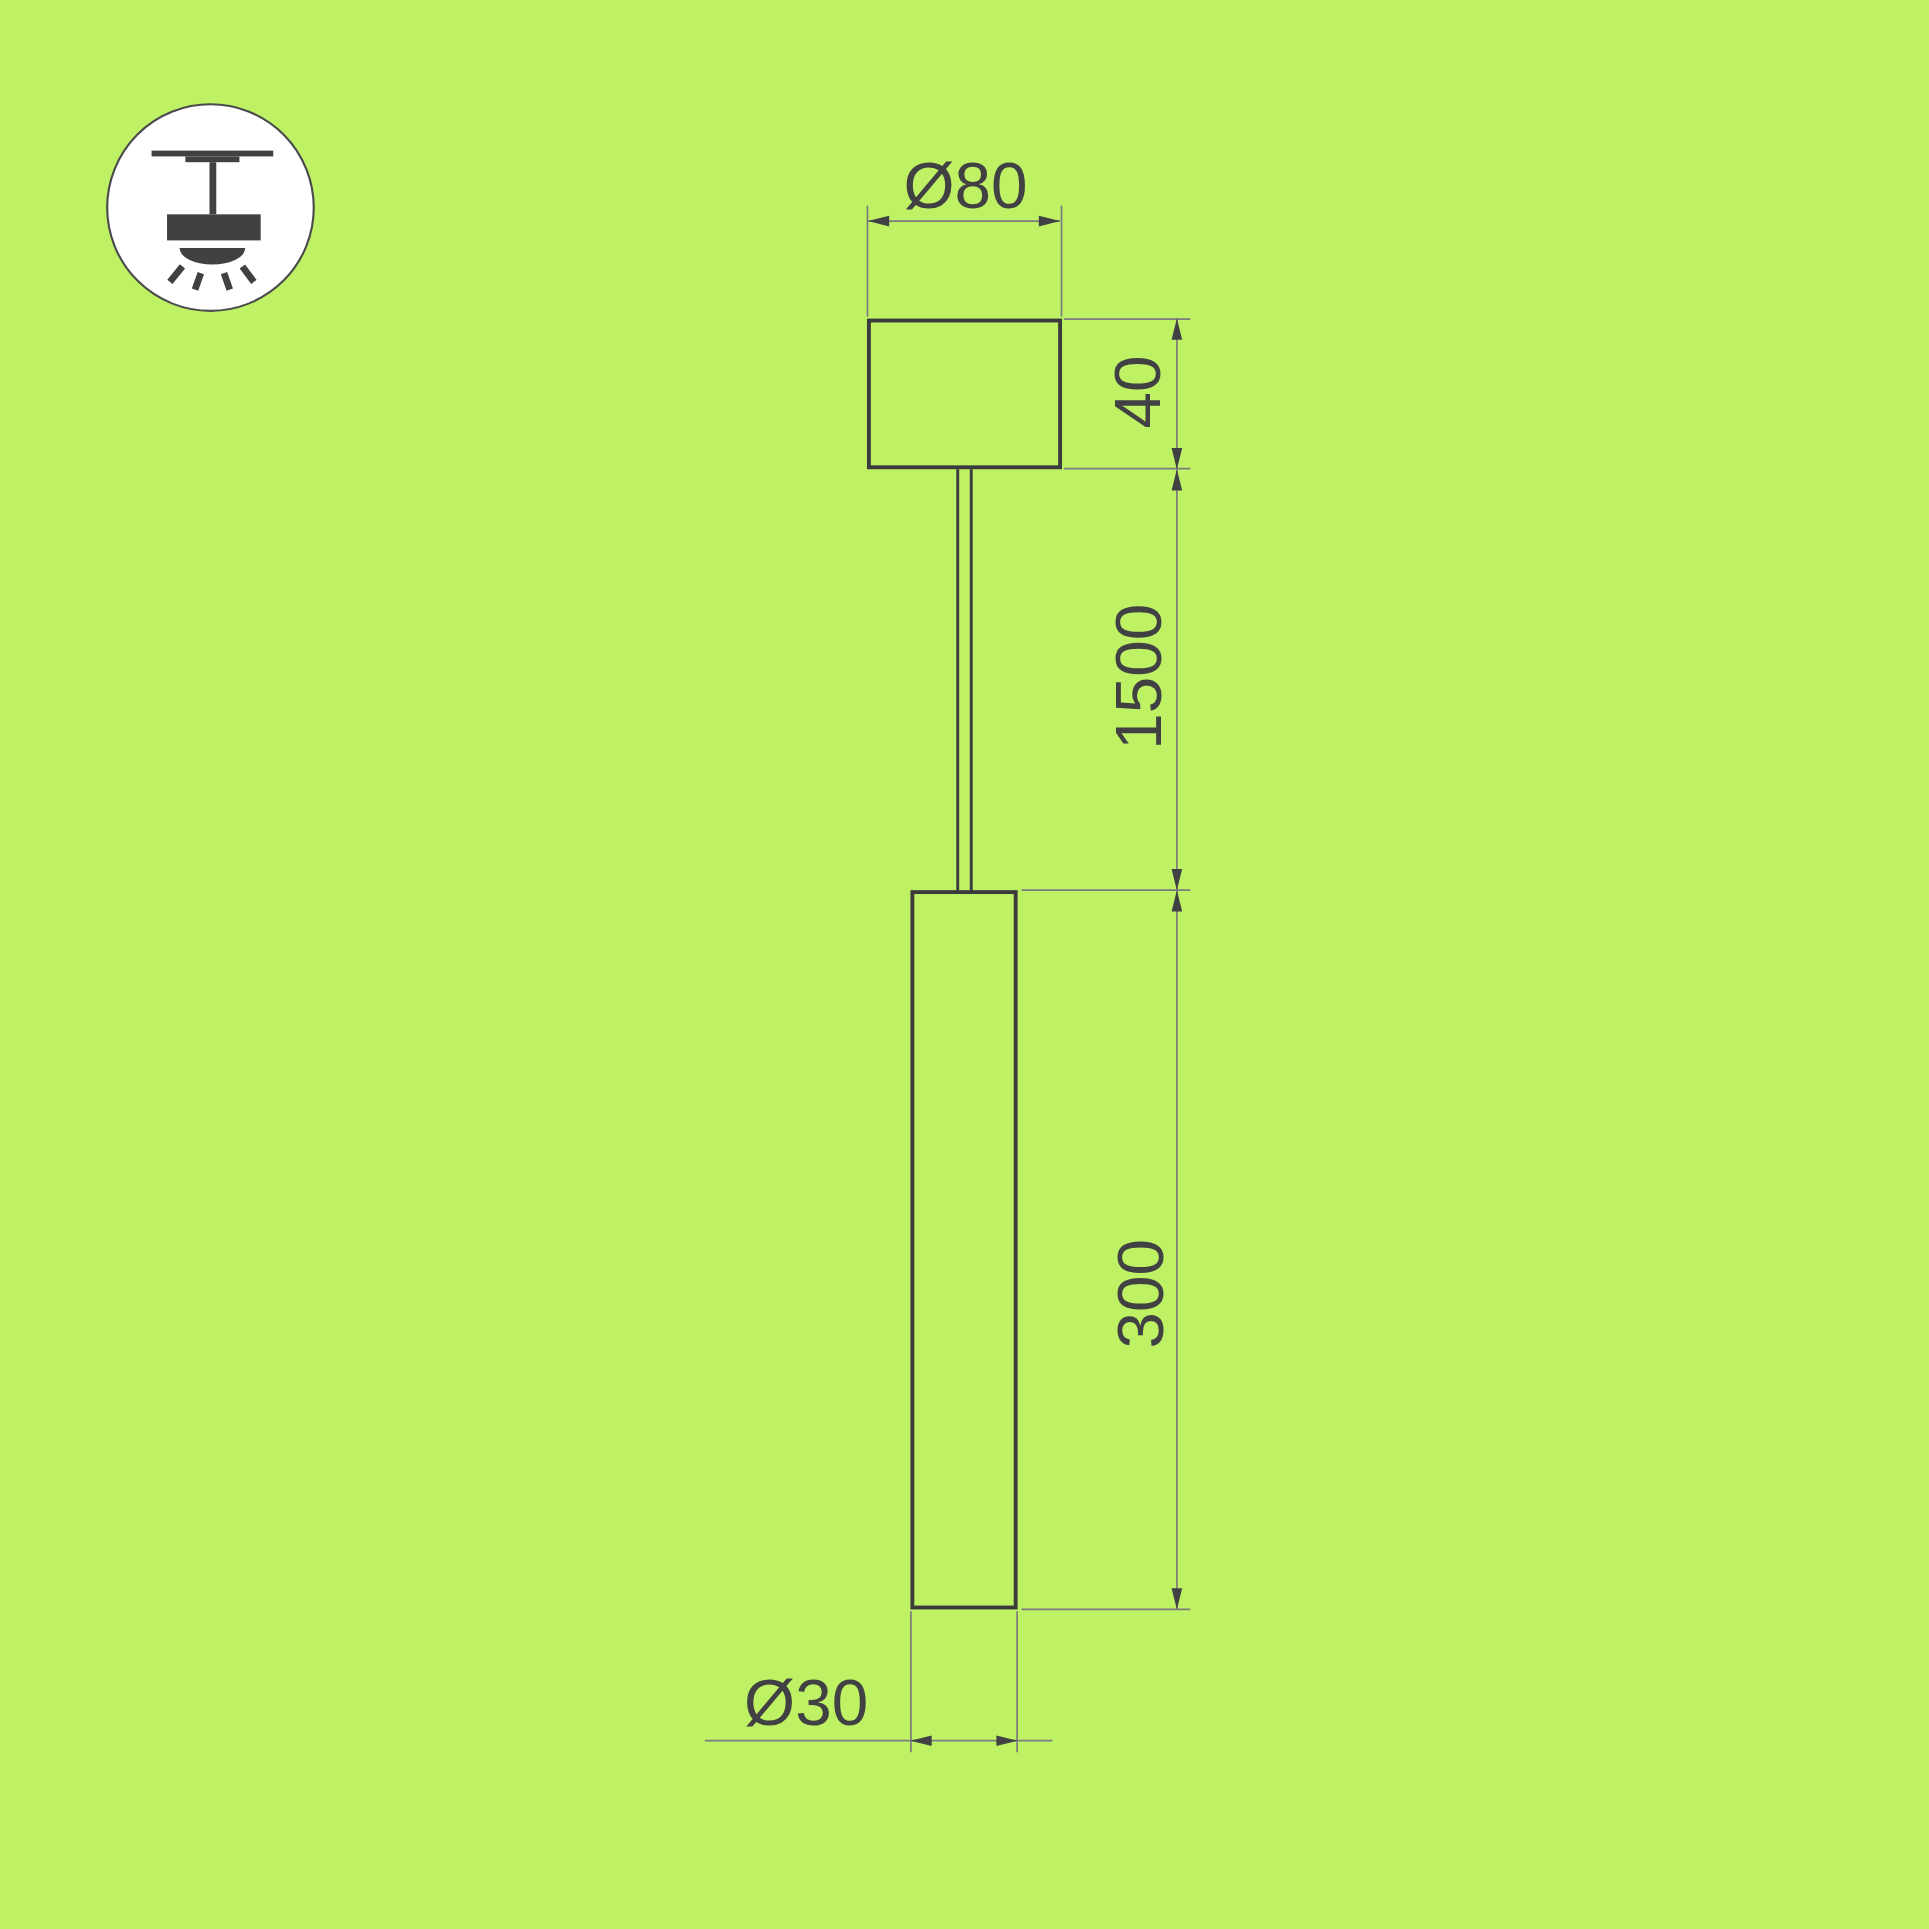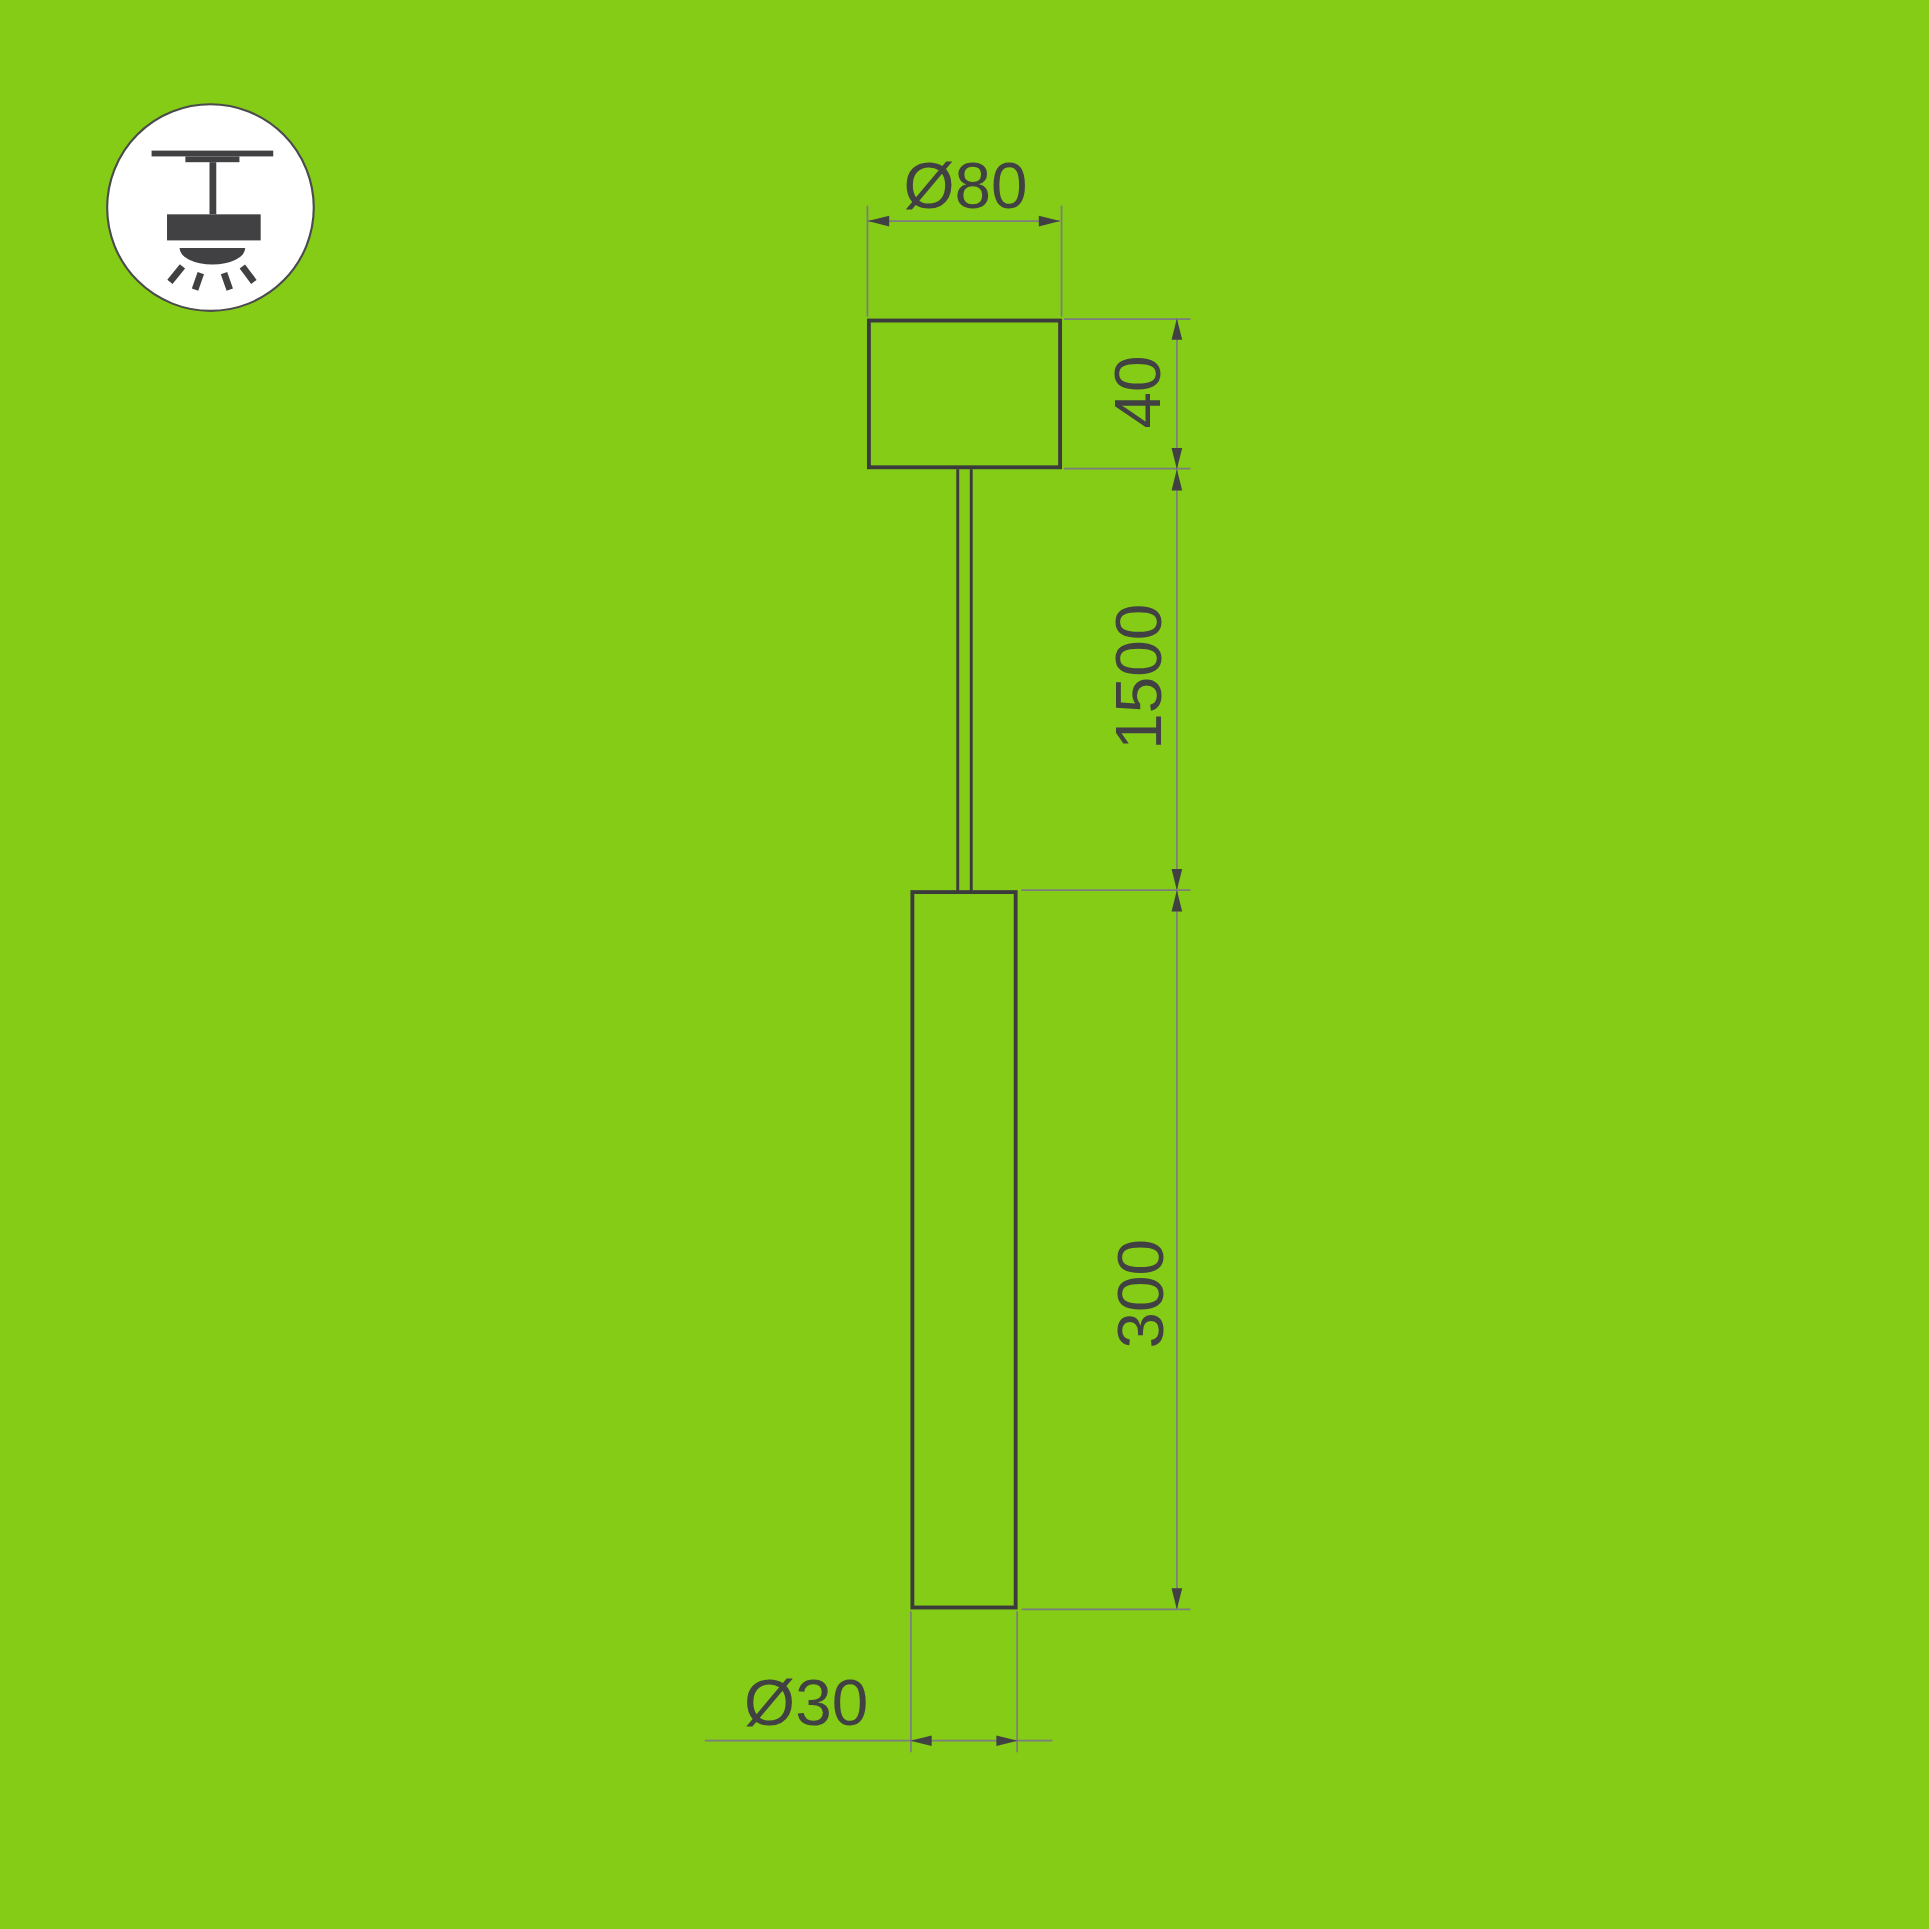--- a/index.html
+++ b/index.html
@@ -1,20 +1,20 @@
 <!DOCTYPE html>
 <html><head>
 <meta charset="utf-8">
 <style>
   html, body { margin: 0; padding: 0; background: #ffffff; }
   .canvas {
     position: relative;
     width: 1929px;
     height: 1929px;
-    background: #84cc16;
+    background: #bef264;
     overflow: hidden;
     font-family: "Liberation Sans", sans-serif;
   }
   svg { position: absolute; left: 0; top: 0; }
 
   .obj-stroke   { fill: none; stroke: #3b3b3d; stroke-width: 4; }
   .cable-line   { stroke: #3b3b3d; stroke-width: 3; }
   .dim-line     { stroke: #7d7d7f; stroke-width: 1.8; fill: none; }
   .arrow        { fill: #414143; stroke: none; }
   .dim-text     { fill: #414143; font-size: 68px; font-family: "Liberation Sans", sans-serif; }

